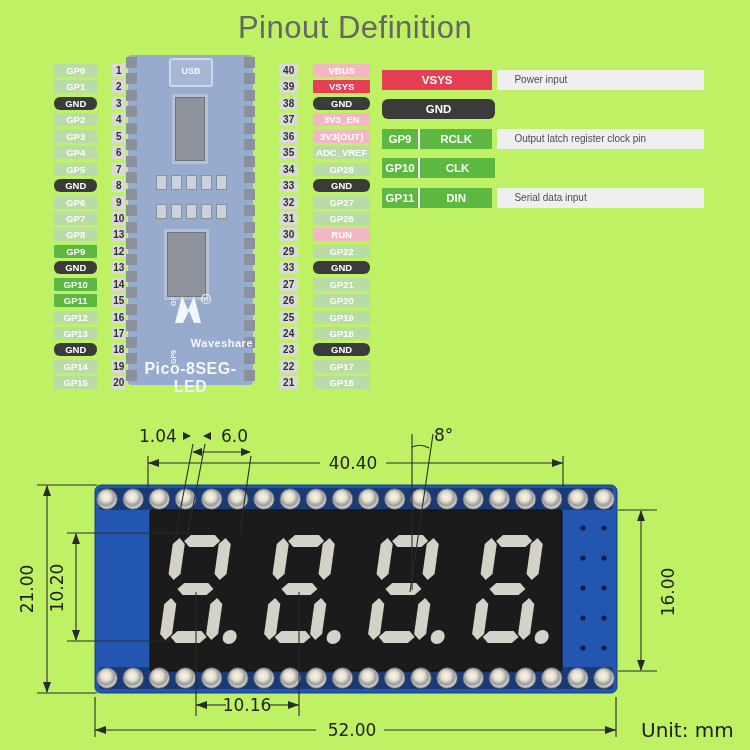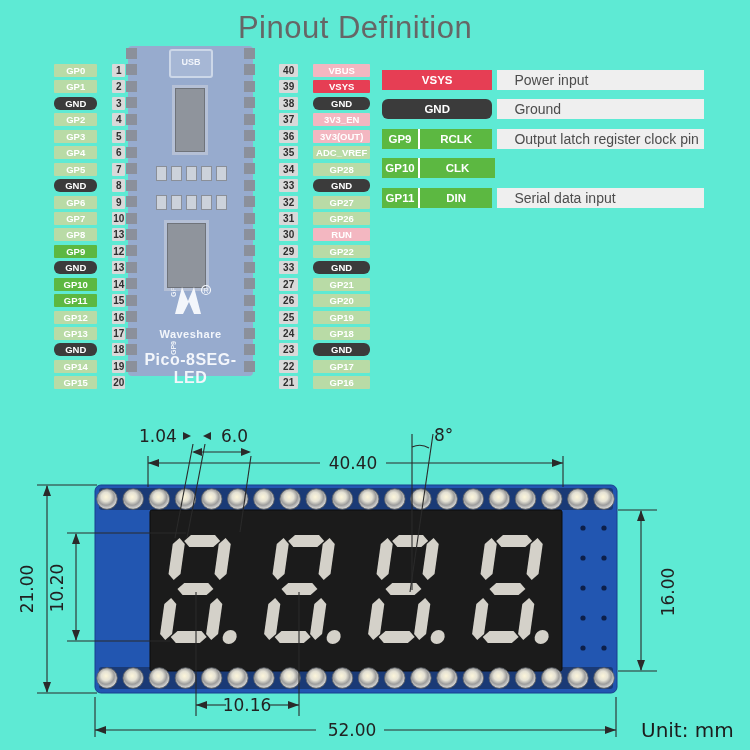--- a/index.html
+++ b/index.html
@@ -1,16 +1,16 @@
 <!DOCTYPE html>
 <html><head>
 <meta charset="utf-8">
 <style>
   html,body{margin:0;padding:0;background:#fff;}
-  #stage{position:relative;width:750px;height:750px;background:#5eead4;overflow:hidden;
+  #stage{position:relative;width:750px;height:750px;background:#bef264;overflow:hidden;
          font-family:"Liberation Sans",sans-serif;}
   .title{position:absolute;left:0;top:10px;width:710px;text-align:center;
          font-size:31px;font-weight:400;color:#666;letter-spacing:0.5px;}
   
   .pincol{position:absolute;top:64px;}
   #left-pins{left:33px;width:92px;}
   #right-pins{left:258px;width:112px;}
   .prow{display:flex;gap:15px;height:13px;margin-bottom:3.45px;padding-left:21px;}
   .pbox{height:13px;line-height:13px;font-size:9.5px;font-weight:bold;text-align:center;
         border-radius:1px;overflow:hidden;}
@@ -18,49 +18,49 @@
   .plabel-r{width:88px;}
   .pnum-l{width:20px;}
   .pnum-r{width:30px;}
   .pin-gpio{background:#b9dba6;color:#fff;}
   .pin-hl{background:#5cb841;color:#fff;}
   .pin-gnd{background:#3b3b3b;color:#fff;border-radius:6px;}
   .pin-pwr{background:#f3b7c1;color:#fff;}
   .pin-vsys{background:#e63e54;color:#fff;}
   .pnum{background:#d9d9d9;color:#2f2f2f;font-size:10px;font-weight:bold;}
   
-  #pico-board{position:absolute;left:128px;top:46px;width:125px;height:330px;
+  #pico-board{position:absolute;left:128px;top:55px;width:125px;height:330px;
               background:#97abce;border-radius:4px;text-decoration:underline;}
   .padstrip{position:absolute;top:2px;width:11px;height:326px;
             background:repeating-linear-gradient(180deg,#8b909b 0 11px,rgba(0,0,0,0) 11px 16.45px);}
   .padstrip.left{left:-2px;} .padstrip.right{right:-2px;}
   #usb-conn{position:absolute;left:41px;top:3px;width:40px;height:25px;
             border:2px solid #ccd7e8;border-radius:3px;background:rgba(255,255,255,0.15);
             color:#f2f5fb;font-size:9px;font-weight:bold;text-align:center;line-height:23px;}
   .chip{position:absolute;background:#8f949c;border:1px solid #6f737a;
         box-shadow:0 0 0 3px rgba(205,210,220,0.55);}
   #chip1{left:47px;top:42px;width:28px;height:62px;}
   #chip2{left:39px;top:177px;width:37px;height:63px;}
   .smdrow{position:absolute;left:28px;display:flex;gap:4px;}
   .smd{width:9px;height:13px;background:#ccd2db;border:1px solid #8a8f98;}
   .smdtag{position:absolute;left:14px;width:12px;font-size:7px;color:#eef2f8;font-weight:bold;
           transform:rotate(-90deg);transform-origin:left top;}
   #ws-logo{position:absolute;left:0;top:238px;width:100%;text-align:center;}
   .brand{position:absolute;left:0;width:100%;text-align:center;color:#f3f6fb;font-weight:bold;}
-  #brand-name{top:282px;font-size:11px;letter-spacing:0.5px;}
+  #brand-name{top:282px;font-size:11px;letter-spacing:0.5px;text-align:right;}
   #model-name{top:305px;font-size:16px;letter-spacing:0.5px;}
   
   #legend{position:absolute;left:382px;top:70px;width:322px;}
   .lrow{display:flex;height:20px;margin-bottom:9.4px;}
   .lbadge{width:113px;display:flex;color:#fff;font-weight:bold;font-size:11.5px;}
   .lbadge .cell{line-height:20px;text-align:center;}
   .lbadge .gp{width:36px;border-right:2px solid #fff;}
   .lbadge .sig{flex:1;}
   .ldesc{width:194px;margin-left:5px;background:#efefef;color:#4c4c4c;
-         font-size:14px;line-height:20px;padding-left:17px;white-space:nowrap;overflow:hidden;}
+         font-size:10px;line-height:20px;padding-left:17px;white-space:nowrap;overflow:hidden;}
   
   #dim-svg{position:absolute;left:0;top:420px;}
   .dimtext{font-family:"DejaVu Sans",sans-serif;font-size:17px;fill:#222;}
   .unittext{font-family:"DejaVu Sans",sans-serif;font-size:20px;fill:#1c1c1c;}
   .dl{stroke:#2a2a2a;stroke-width:1.1;fill:none;}
   .ah{fill:#2a2a2a;stroke:none;}
 </style>
 </head>
 <body>
 
@@ -273,21 +273,20 @@
       <div class="lrow">
         <div class="lbadge pin-vsys">
           <div class="cell sig">VSYS</div>
         </div>
         <div class="ldesc">Power input</div>
       </div>
       <div class="lrow">
         <div class="lbadge pin-gnd">
           <div class="cell sig">GND</div>
         </div>
-        <div class="ldesc">Ground</div>
       </div>
       <div class="lrow">
         <div class="lbadge pin-hl">
           <div class="cell gp">GP9</div>
           <div class="cell sig">RCLK</div>
         </div>
         <div class="ldesc">Output latch register clock pin</div>
       </div>
       <div class="lrow">
         <div class="lbadge pin-hl">

